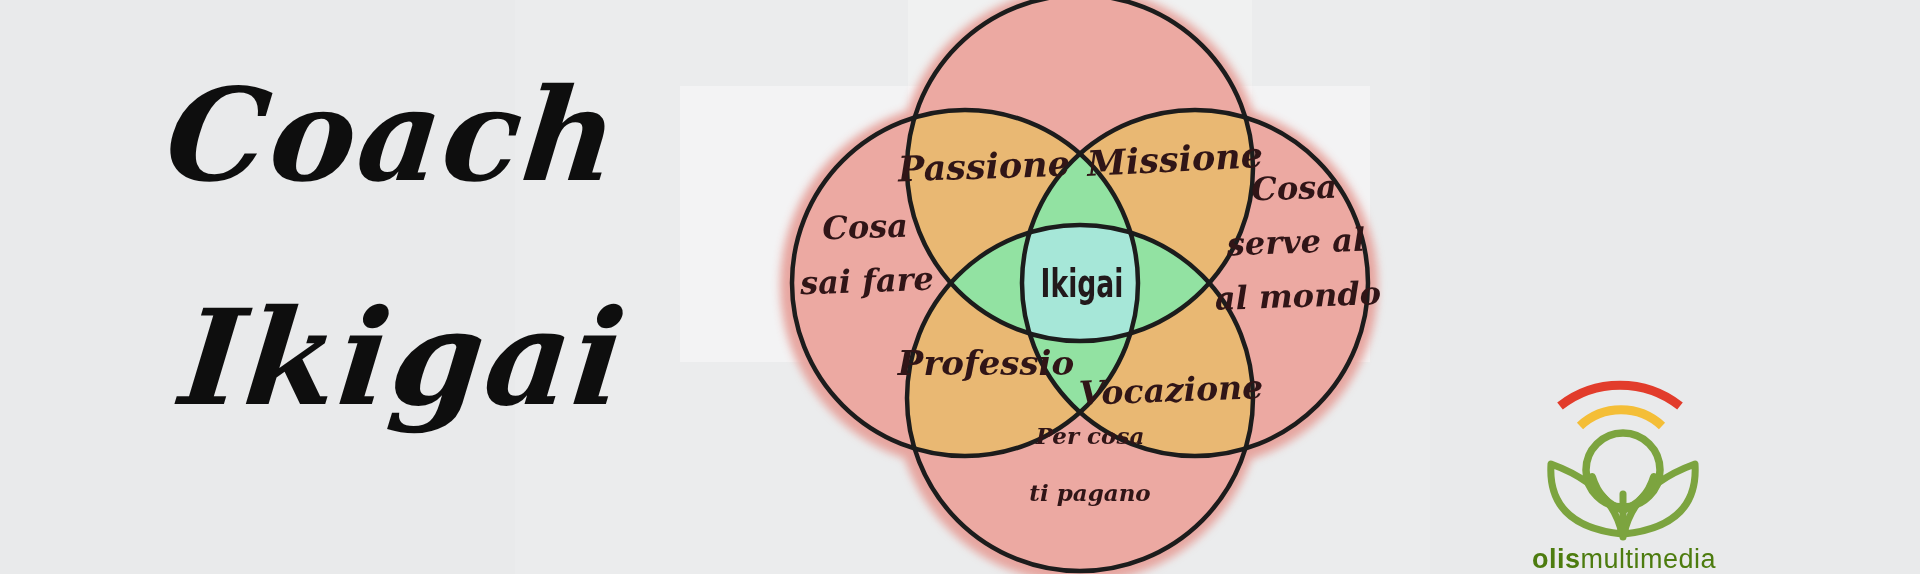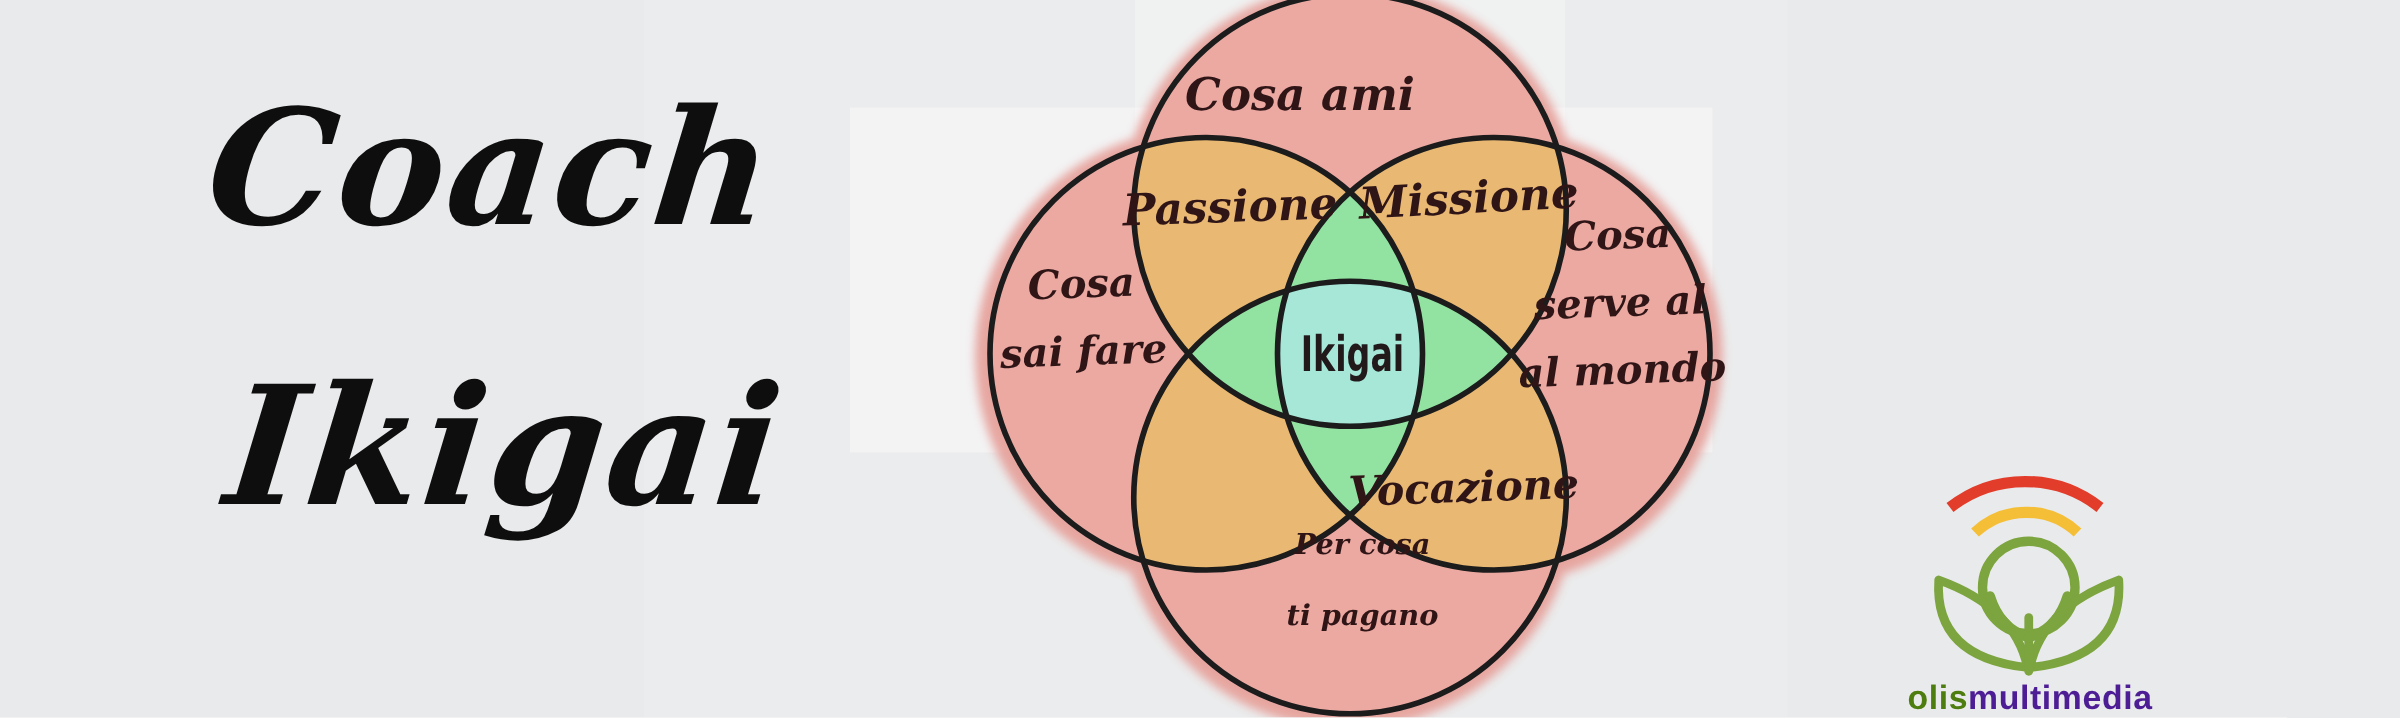--- a/index.html
+++ b/index.html
@@ -43,21 +43,21 @@
     transform:translate(-50%,-50%) scale(0.95,1.4);
     letter-spacing:0px;color:#22191b;
   }
   
   .brand{
     position:absolute;z-index:3;left:1624px;top:559px;
     transform:translate(-50%,-50%);
     font-size:27px;white-space:nowrap;letter-spacing:0.5px;
   }
   .brand-bold{font-weight:bold;color:#4d7c0f;}
-  .brand-light{font-weight:bold;color:#4c1d95;}
+  .brand-light{font-weight:normal;color:#4d7c0f;}
 </style>
 </head>
 <body>
 
 <div class="canvas">
 
   <svg class="layer-svg" width="1920" height="574" viewBox="0 0 1920 574">
     <defs>
       <clipPath id="cT">
           <circle cx="1080" cy="168" r="173"></circle>
@@ -141,38 +141,38 @@
       <path d="M 1695 464 Q 1699 526 1624 534 Q 1634 486 1695 464 Z" stroke-width="7" stroke-linejoin="round" stroke="#7CA43F"></path>
       <path d="M 1623 537 L 1623 494" stroke-width="7" stroke-linecap="round" stroke="#7CA43F"></path>
       <path d="M 1623 510 Q 1600 503 1592 477" stroke-width="8" stroke-linecap="round" stroke="#7CA43F"></path>
       <path d="M 1623 510 Q 1646 503 1654 477" stroke-width="8" stroke-linecap="round" stroke="#7CA43F"></path>
     </g>
   </svg>
 
   <div class="title-line title-1">Coach</div>
   <div class="title-line title-2">Ikigai</div>
 
-  <div class="lbl lbl-cosa-ami">Cosa ami</div>
   <div class="lbl lbl-passione">Passione</div>
   <div class="lbl lbl-missione">Missione</div>
 
   <div class="lbl lbl-right">
     <div>Cosa</div>
     <div>serve al</div>
     <div>al mondo</div>
   </div>
 
   <div class="lbl lbl-left">
     <div>Cosa</div>
     <div>sai fare</div>
   </div>
 
   <div class="lbl lbl-ikigai-center">Ikigai</div>
 
   <div class="lbl lbl-professione">
+    <div>Professio</div>
   </div>
 
   <div class="lbl lbl-vocazione">Vocazione</div>
 
   <div class="lbl lbl-bottom">
     <div>Per cosa</div>
     <div>ti pagano</div>
   </div>
 
   <div class="brand">

